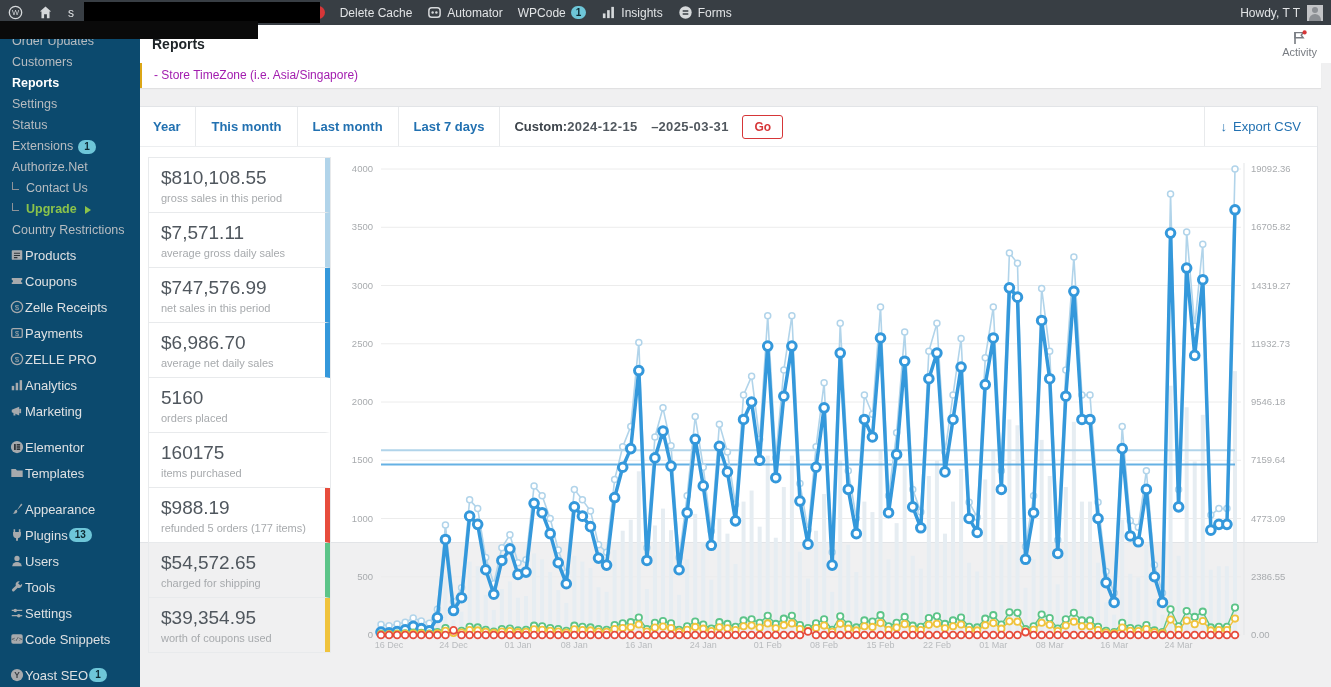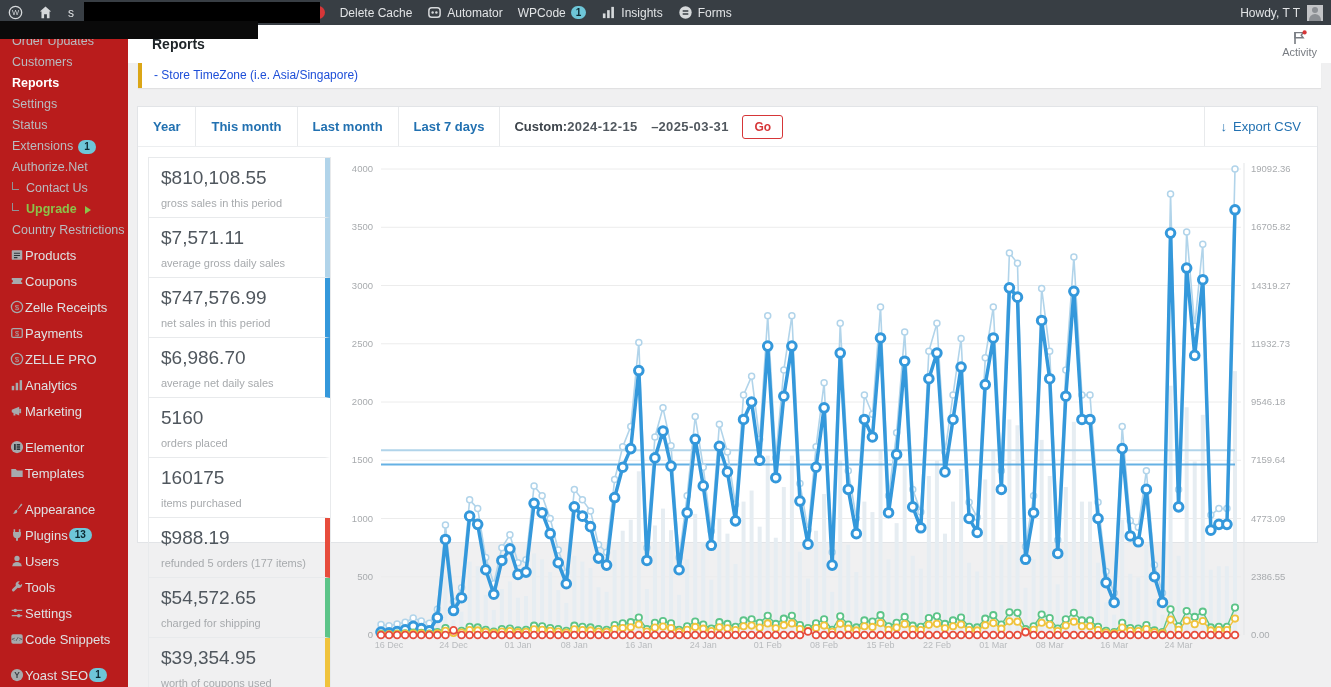--- a/index.html
+++ b/index.html
@@ -24,22 +24,22 @@
   .avatar:before { content:""; position:absolute; left:5px; top:2px; width:6px; height:6px;
     border-radius:50%; background:#8c8f94; }
   .avatar:after { content:""; position:absolute; left:2px; top:9px; width:12px; height:7px;
     border-radius:6px 6px 0 0; background:#8c8f94; }
 
   
   .redact-a { position:absolute; left:84px; top:2px; width:236px; height:21px; background:#000; z-index:60; }
   .redact-b { position:absolute; left:0px; top:21px; width:258px; height:18px; background:#0a0a0a; z-index:60; }
 
   
-  .sidebar { position:absolute; top:25px; left:0; width:128px; bottom:0;
-    background:#b91c1c; color:#c3c7cb; z-index:30; padding-top:6px; }
+  .sidebar { position:absolute; top:25px; left:0; width:140px; bottom:0;
+    background:#0c4a6e; color:#c3c7cb; z-index:30; padding-top:6px; }
   .sm-item { font-size:12.5px; line-height:21px; padding-left:12px; color:#b8bcc0;
     cursor:pointer; display:flex; align-items:center; gap:5px; white-space:nowrap; }
   .sm-item.current { color:#fff; font-weight:bold; }
   .sm-item.hl { color:#8bc34a; font-weight:bold; }
   .l-conn { display:inline-block; width:7px; height:8px; border-left:1.5px solid #8f9398;
     border-bottom:1.5px solid #8f9398; margin-right:2px; margin-top:-6px; }
   .grn-arrow { display:inline-block; width:0; height:0; border-left:6px solid #8bc34a;
     border-top:4px solid transparent; border-bottom:4px solid transparent; margin-left:3px; }
   .mm-item { font-size:13px; height:26px; display:flex; align-items:flex-start; gap:1px;
     padding-left:10px; color:#dee0e2; cursor:pointer; white-space:nowrap; }
@@ -49,21 +49,21 @@
     padding:0 6px; line-height:14px; font-weight:bold; }
 
   
   .content { position:absolute; left:128px; top:25px; right:0; bottom:0; background:#f0f0f1; }
   .topbar { height:38px; background:#fff; display:flex; align-items:center;
     justify-content:space-between; padding:0 14px 0 24px; }
   .page-title { font-size:14px; font-weight:bold; color:#1d2327; }
   .activity { text-align:center; color:#787c82; font-size:11px; line-height:11px; cursor:pointer; }
   .activity svg { display:block; margin:0 auto 2px; }
   .notice { margin:0 10px; background:#fff; border-left:4px solid #dba617;
-    box-shadow:0 1px 1px rgba(0,0,0,.06); padding:5px 12px 6px; font-size:12px; color:#1d4ed8; }
+    box-shadow:0 1px 1px rgba(0,0,0,.06); padding:5px 12px 6px; font-size:12px; color:#a21caf; }
 
   .card { margin:18px 13px 0 9px; background:#fff; border:1px solid #e2e4e7; height:437px; }
   .tabs-row { display:flex; align-items:stretch; height:40px; border-bottom:1px solid #eceef0;
     font-size:13px; }
   .tab { padding:0 15px; line-height:40px; color:#2271b1; font-weight:bold;
     border-right:1px solid #e8eaec; cursor:pointer; }
   .custom-area { display:flex; align-items:center; padding:9px 14px; }
   .custom-label { font-weight:bold; color:#3c434a; }
   .date-input { border:none; outline:none; width:84px; font-size:13px; font-weight:bold;
     color:#50575e; font-family:"Liberation Sans", sans-serif; letter-spacing:.4px; background:transparent; }
@@ -73,21 +73,21 @@
     font-family:"Liberation Sans", sans-serif; }
   .export { margin-left:auto; display:flex; align-items:center; gap:6px; padding:0 16px;
     border-left:1px solid #e8eaec; color:#2271b1; line-height:40px; cursor:pointer; }
   .export .arrow { font-size:13px; }
 
   .card-body { display:flex; height:521px; }
   .stats { width:190px; margin:10px 0 0 10px; border:1px solid #e8eaec; align-self:flex-start; }
   .stat { padding:9px 12px 8px; border-bottom:1px solid #e8eaec; border-right:5px solid transparent; }
   .stat:last-child { border-bottom:none; }
   .stat-value { font-size:19px; color:#50575e; }
-  .stat-label { font-size:11px; color:#a7aaad; margin-top:8px; }
+  .stat-label { font-size:11px; color:#a7aaad; margin-top:3px; }
 
   .chart-area { flex:1; padding:8px 2px 0 6px; }
 </style>
 </head>
 <body>
 
 <div class="adminbar">
   <div class="ab-left" id="ab-left">
       <span class="ab-item">
         <svg width="15" height="15" viewBox="0 0 16 16">

